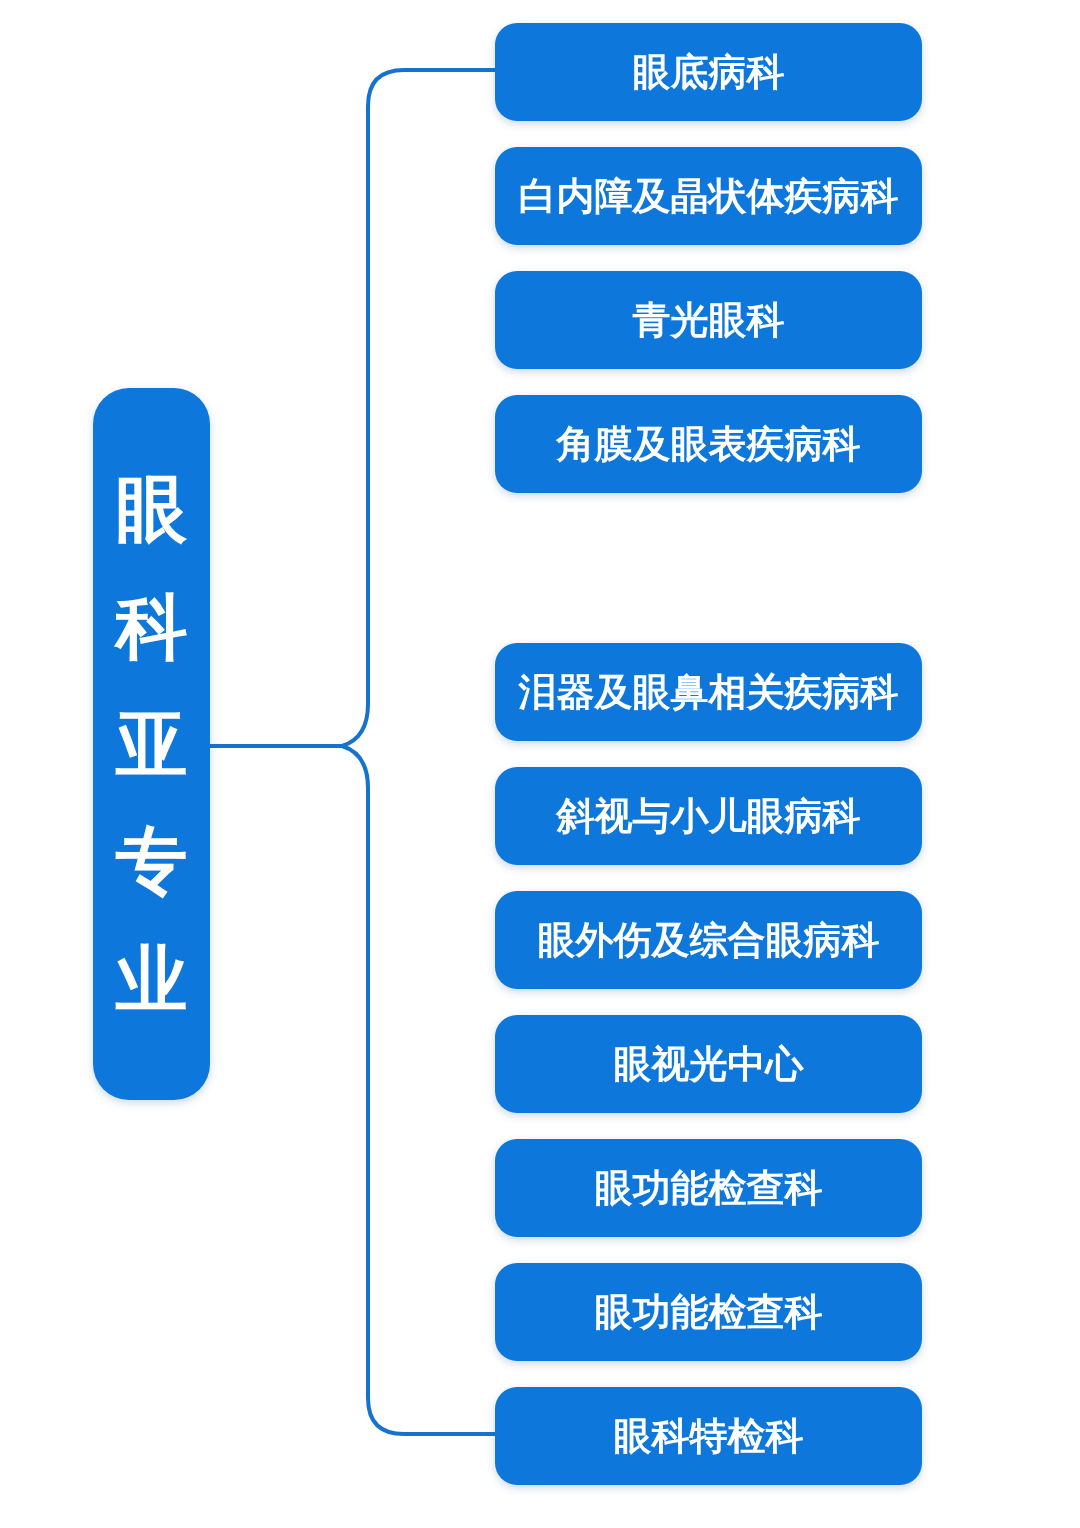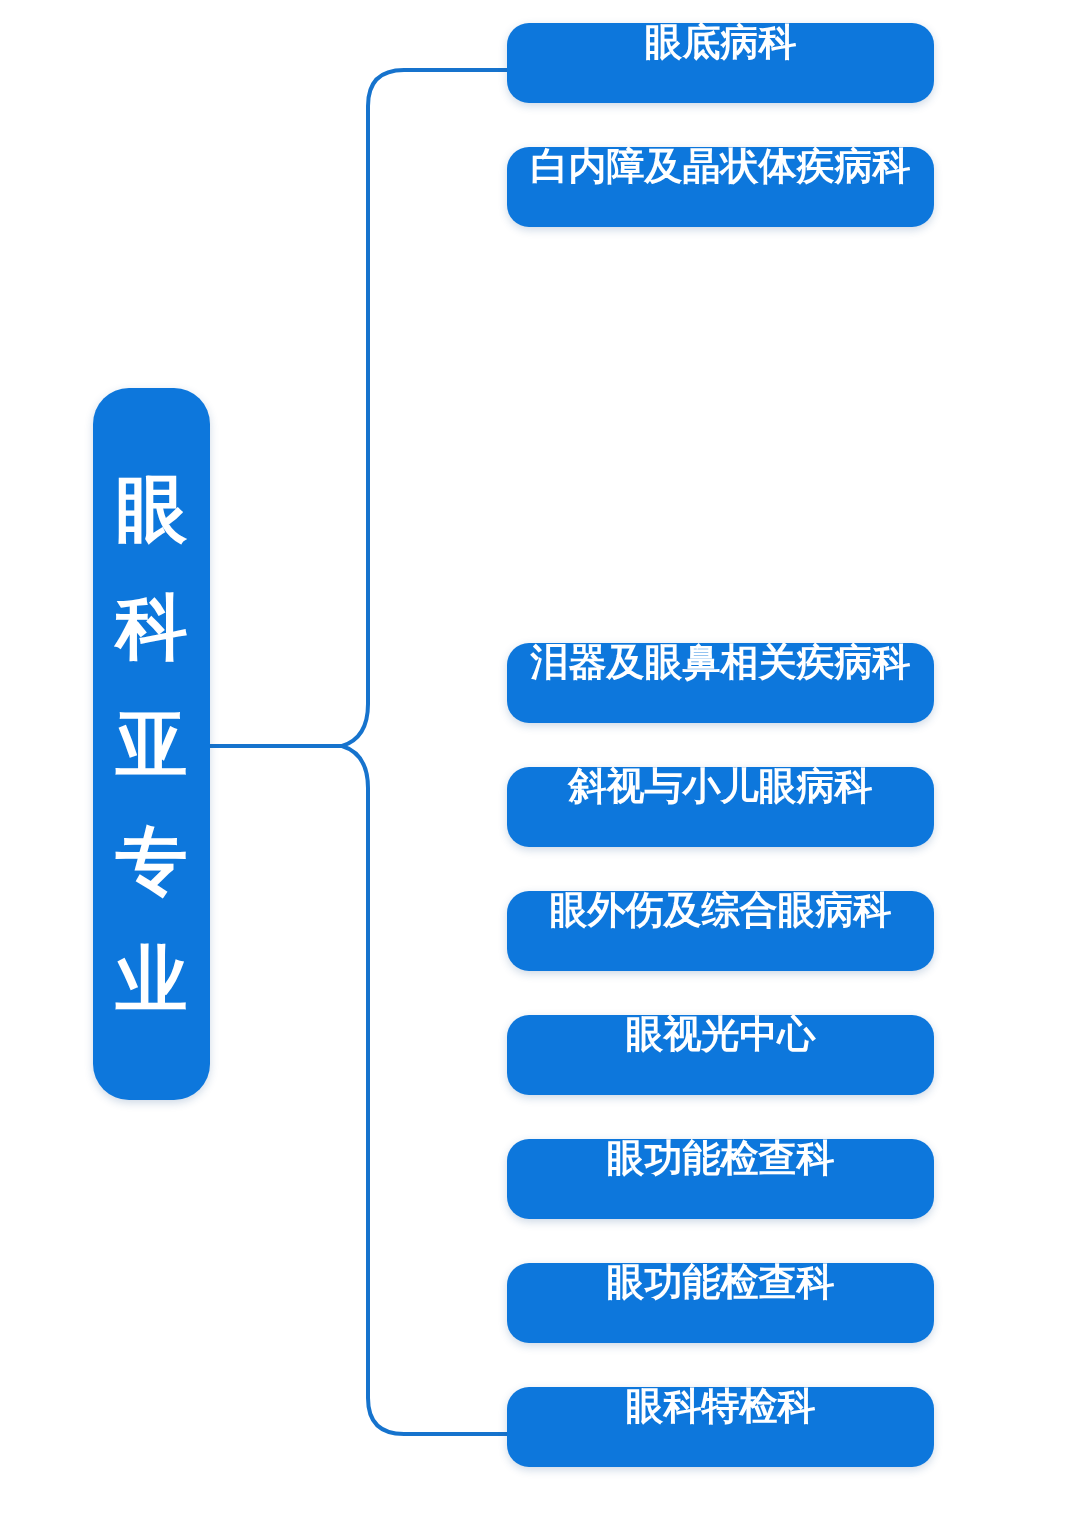--- a/index.html
+++ b/index.html
@@ -41,29 +41,29 @@
   }
   .root-char {
     color: #ffffff;
     font-size: 72px;
     font-weight: 800;
     line-height: 1;
     text-align: center;
   }
   .branch-node {
     position: absolute;
-    left: 507px;
+    left: 495px;
     top: calc(23px + var(--i) * 124px);
     width: 427px;
-    height: 80px;
+    height: 98px;
     background: #0d77dc;
     border-radius: 22px;
     box-shadow: 0 3px 8px rgba(30, 80, 140, 0.22);
     display: flex;
-    align-items: flex-start;
+    align-items: center;
     justify-content: center;
     box-sizing: border-box;
   }
   .branch-label {
     color: #ffffff;
     font-size: 38px;
     font-weight: 800;
     letter-spacing: 0px;
     white-space: nowrap;
     line-height: 1;
@@ -86,20 +86,26 @@
     <span class="root-char">专</span>
     <span class="root-char">业</span>
   </div>
 
   <div class="branch-node" style="--i:0">
     <span class="branch-label">眼底病科</span>
   </div>
   <div class="branch-node" style="--i:1">
     <span class="branch-label">白内障及晶状体疾病科</span>
   </div>
+  <div class="branch-node" style="--i:2">
+    <span class="branch-label">青光眼科</span>
+  </div>
+  <div class="branch-node" style="--i:3">
+    <span class="branch-label">角膜及眼表疾病科</span>
+  </div>
   <div class="branch-node" style="--i:6">
     <span class="branch-label">斜视与小儿眼病科</span>
   </div>
   <div class="branch-node" style="--i:5">
     <span class="branch-label">泪器及眼鼻相关疾病科</span>
   </div>
   <div class="branch-node" style="--i:7">
     <span class="branch-label">眼外伤及综合眼病科</span>
   </div>
   <div class="branch-node" style="--i:8">

